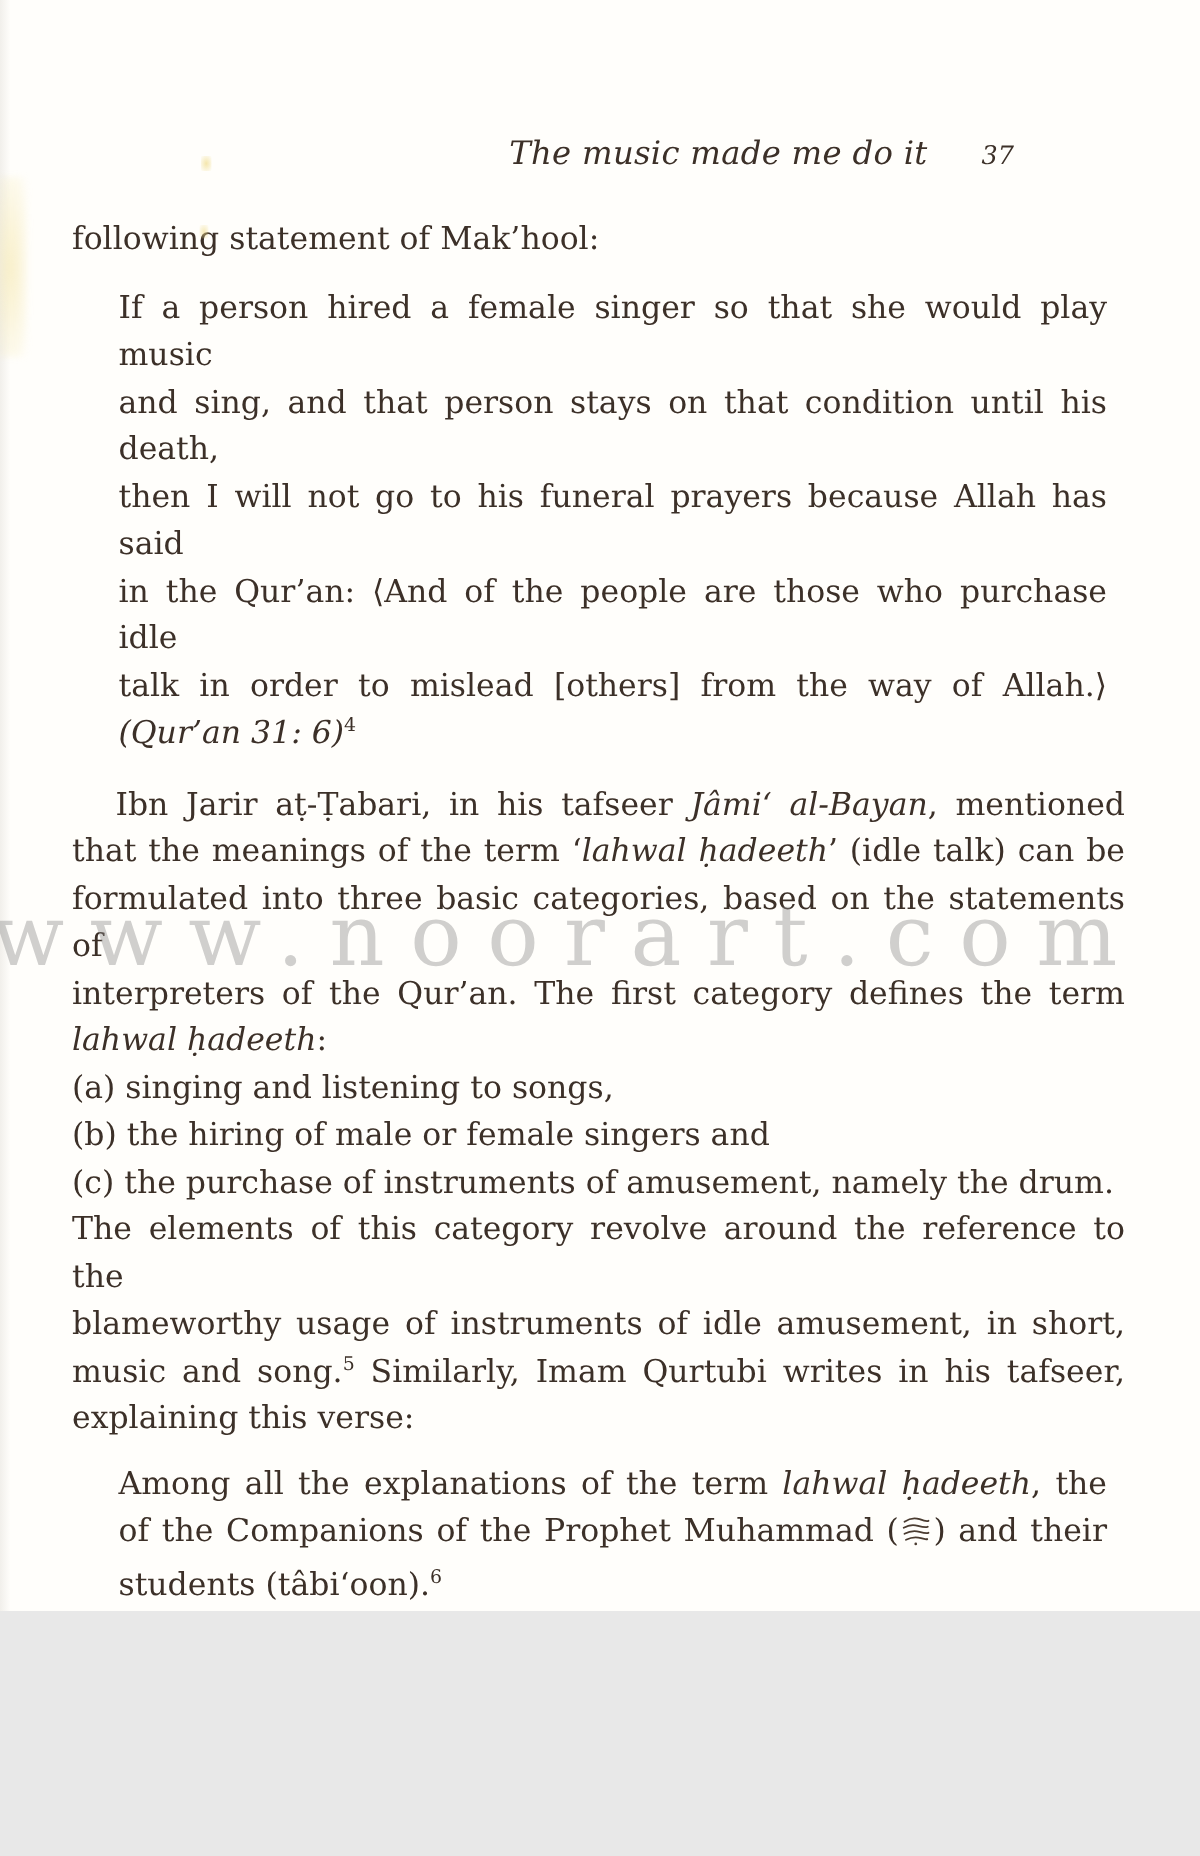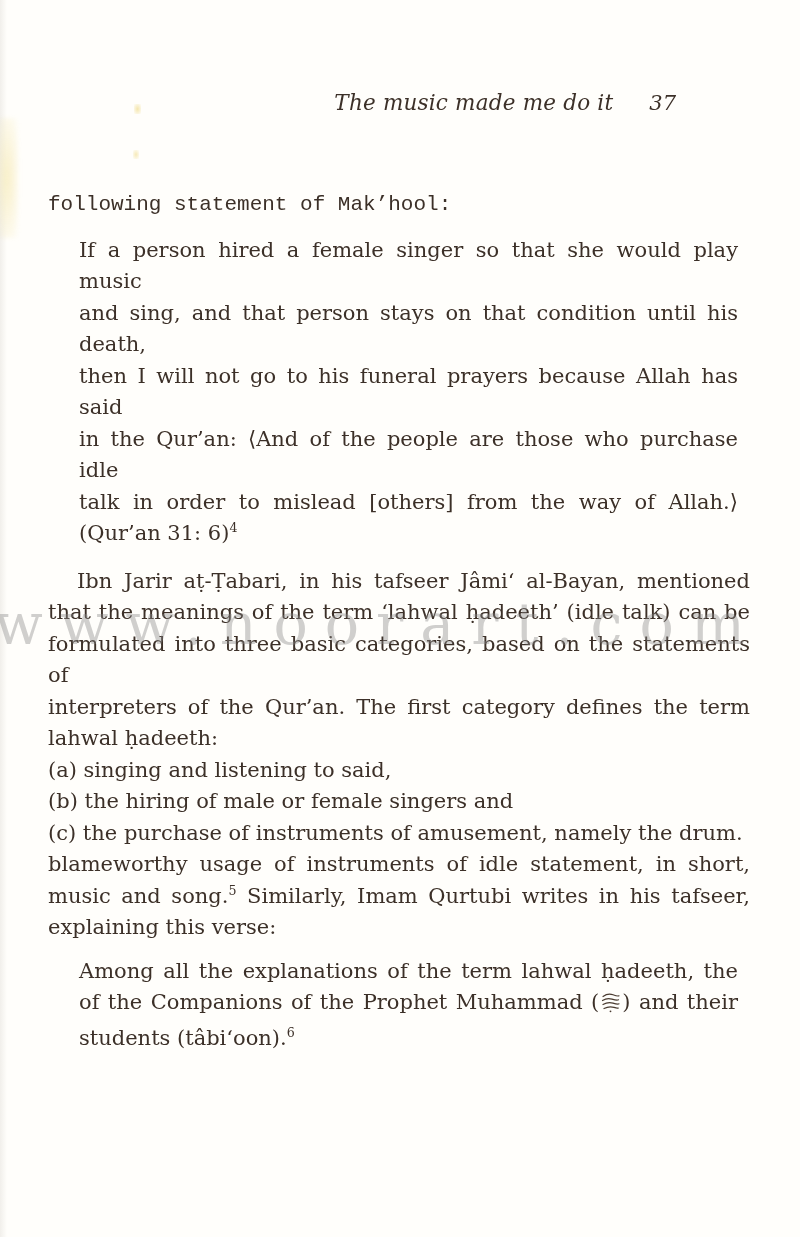--- a/index.html
+++ b/index.html
@@ -1,20 +1,20 @@
 <!DOCTYPE html>
 <html style="--ink: #3c3028;"><head>
 <meta charset="utf-8">
 <style>
   html,body { margin:0; padding:0; }
   body { background:#e8e8e8; }
   .page {
     position: relative;
     width: 800px;
-    height: 1237px;
+    height: 1074px;
     margin: 0 auto;
     background: #fffefb;
     overflow: hidden;
     font-family: "DejaVu Serif", "Liberation Serif", serif;
     color: var(--ink, #3c3028);
   }
   
   .edge-shade {
     position:absolute; left:0; top:0; width:7px; height:100%;
     background: linear-gradient(to right, rgba(120,110,95,0.10), rgba(120,110,95,0));
@@ -28,30 +28,30 @@
     background: radial-gradient(ellipse, rgba(240,220,140,0.7), rgba(240,220,140,0)); }
   .fleck2 { position:absolute; left:133px; top:150px; width:6px; height:9px;
     background: radial-gradient(ellipse, rgba(240,220,140,0.6), rgba(240,220,140,0)); }
 
   .running-header {
     padding: 88px 124px 0 48px;
     display:flex; justify-content:flex-end; align-items:baseline;
     line-height: 30px;
   }
   .running-title { font-style: italic; font-size: 21.5px; letter-spacing: 0.2px; }
-  .page-number { font-style: italic; font-size: 21px; margin-left: 36px; }
+  .page-number { font-style: italic; font-size: 17px; margin-left: 36px; }
 
   .content { padding: 0 50px 0 48px; font-size: 21px; }
   .tline { line-height: 31.5px; white-space: normal; }
   .just { text-align: justify; text-align-last: justify; }
   .ind { text-indent: 29px; }
-  .it { }
+  .it { font-style: italic; }
   sup { font-size: 0.60em; line-height: 0; vertical-align: super; }
 
-  .intro { margin-top: 71px; font-family: Liberation Mono, monospace; }
+  .intro { margin-top: 25px; }
   .bq { margin-left: 31px; margin-right: 12px; }
   .bq1 { margin-top: 14px; }
   .p1 { margin-top: 16px; }
   .bq2 { margin-top: 12px; }
 
   .pbuh { display:inline-block; vertical-align:-4px; margin:0 1px; }
 
   .watermark {
     position:absolute; left:-6px; top:591px; width:812px;
     font-family:"DejaVu Serif", serif;
@@ -85,24 +85,25 @@
         <div class="tline just"><span>talk in order to mislead [others] from the way of Allah.⟩</span></div>
         <div class="tline"><span class="it">(Qur’an 31: 6)</span><sup>4</sup></div>
       </div>
 
     <div class="p1">
         <div class="tline just ind"><span>Ibn Jarir aṭ-Ṭabari, in his tafseer </span><span class="it">Jâmi‘ al-Bayan</span><span>, mentioned</span></div>
         <div class="tline just"><span>that the meanings of the term ‘</span><span class="it">lahwal ḥadeeth</span><span>’ (idle talk) can be</span></div>
         <div class="tline just"><span>formulated into three basic categories, based on the statements of</span></div>
         <div class="tline just"><span>interpreters of the Qur’an. The first category defines the term</span></div>
         <div class="tline"><span class="it">lahwal ḥadeeth</span><span>:</span></div>
-        <div class="tline"><span>(a) singing and listening to said,</span></div>
+        <div class="tline"><span>(a) singing and listening to songs,</span></div>
         <div class="tline"><span>(b) the hiring of male or female singers and</span></div>
         <div class="tline"><span>(c) the purchase of instruments of amusement, namely the drum.</span></div>
-        <div class="tline just"><span>blameworthy usage of instruments of idle statement, in short,</span></div>
+        <div class="tline just"><span>The elements of this category revolve around the reference to the</span></div>
+        <div class="tline just"><span>blameworthy usage of instruments of idle amusement, in short,</span></div>
         <div class="tline just"><span>music and song.</span><sup>5</sup><span> Similarly, Imam Qurtubi writes in his tafseer,</span></div>
         <div class="tline"><span>explaining this verse:</span></div>
       </div>
 
     <div class="bq bq2">
         <div class="tline just"><span>Among all the explanations of the term </span><span class="it">lahwal ḥadeeth</span><span>, the</span></div>
         <div class="tline just"><span>of the Companions of the Prophet Muhammad (</span><span class="pbuh"><svg width="21" height="22" viewBox="0 0 21 22">
               <g fill="none" stroke="#4a3b30" stroke-width="1.2" stroke-linecap="round">
                 <path d="M3 5.5 Q8 2 13 3.8 T19 4.8"></path>
                 <path d="M2.5 9.5 Q7 6.8 12 8.2 T18.5 8.8"></path>

